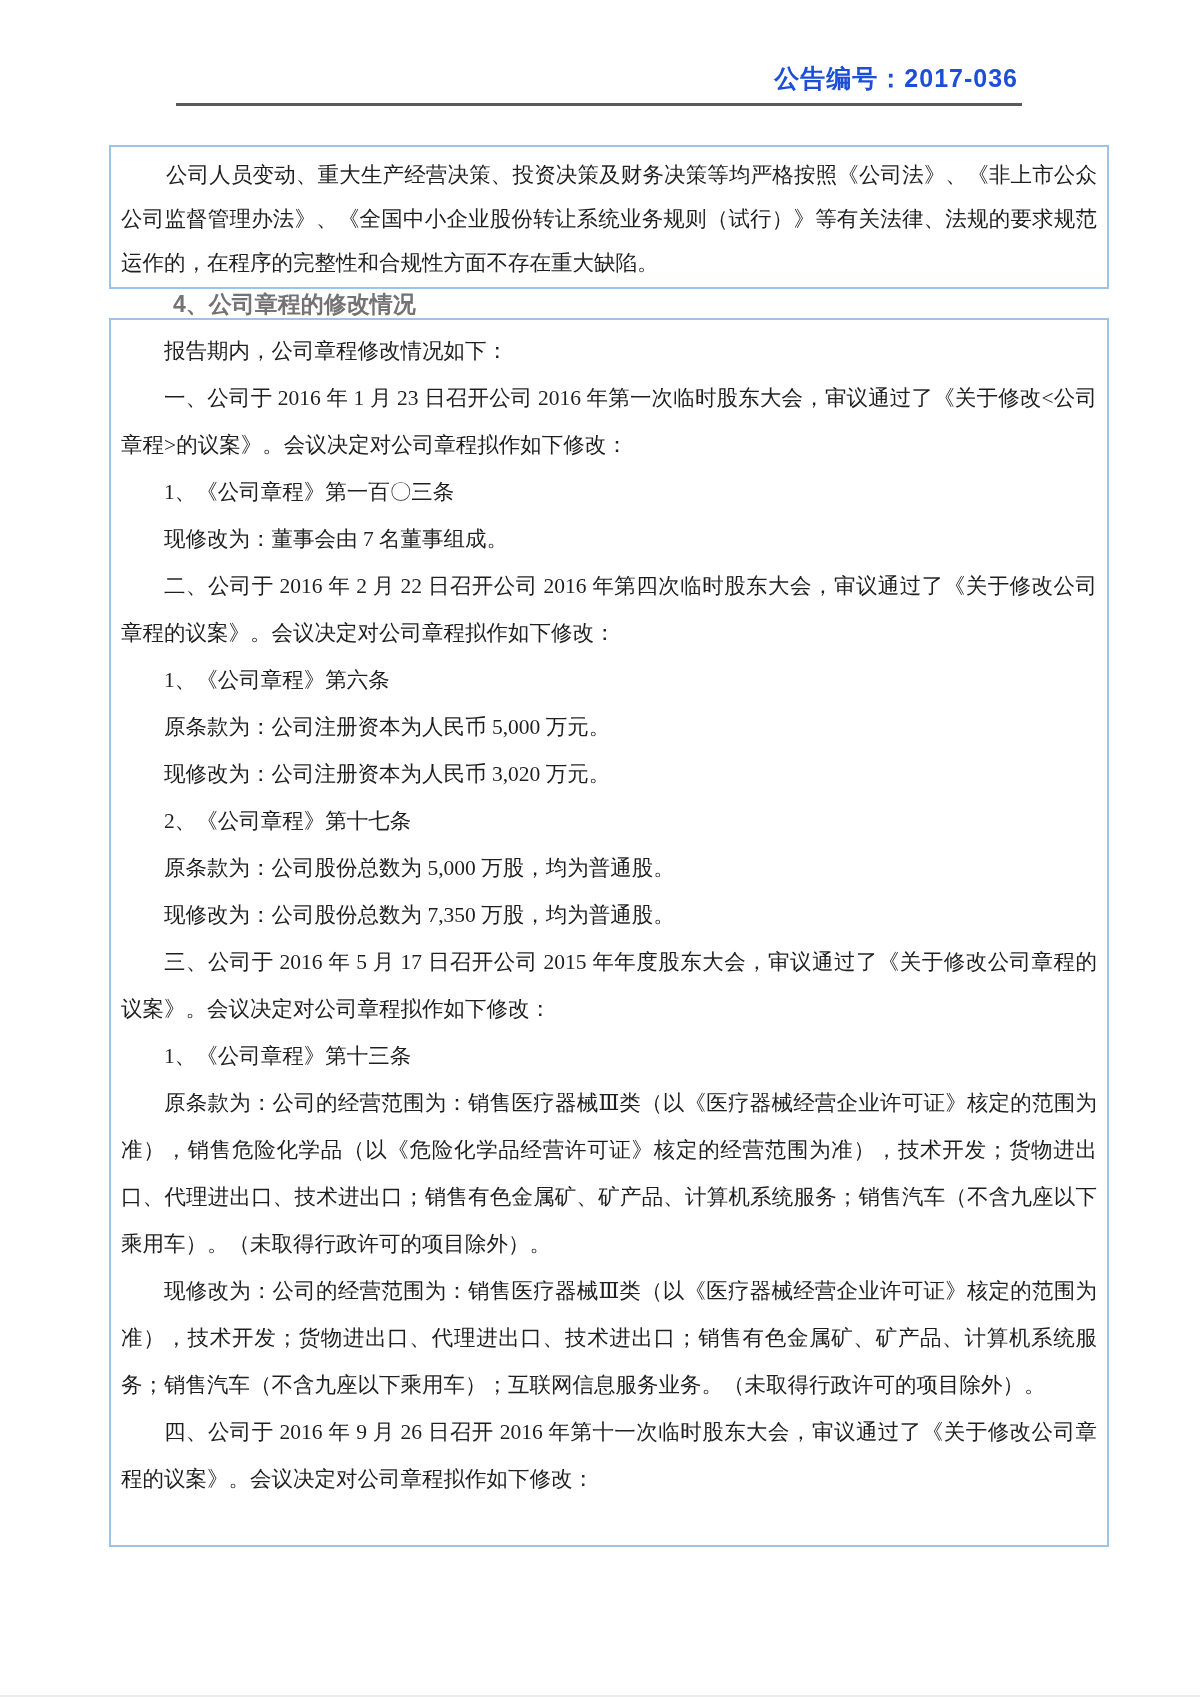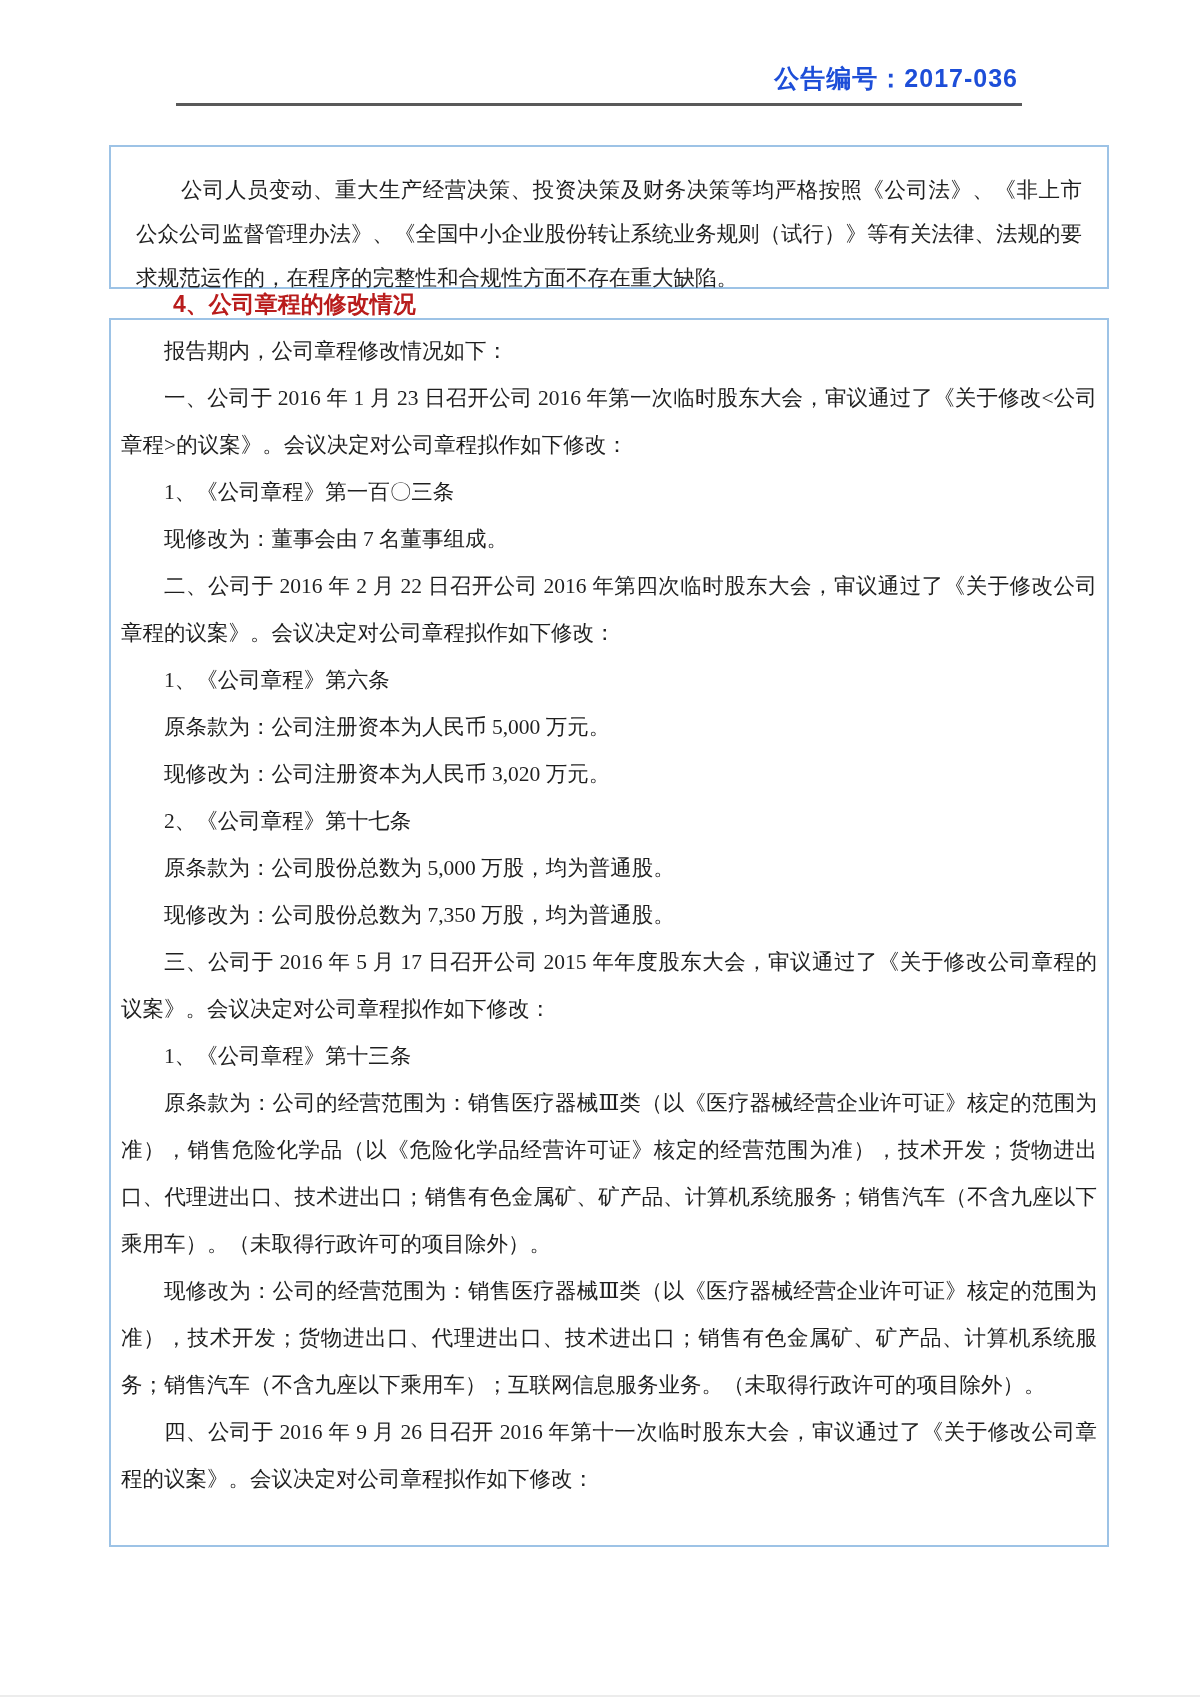--- a/index.html
+++ b/index.html
@@ -41,36 +41,36 @@
     width: 1000px;
     border: 2px solid #9dc3e6;
     background: #ffffff;
     box-sizing: border-box;
     padding: 6px 10px;
   }
 
   .intro-box { top: 145px; height: 144px; }
 
   .intro-box p {
-    margin: 15px;
+    margin: 0;
     font-size: 21.5px;
     line-height: 44px;
     text-indent: 45px;
     text-align: justify;
   }
 
   .section-heading {
     position: absolute;
     left: 173px;
     top: 290px;
     font-size: 23px;
     line-height: 28px;
     font-weight: bold;
     font-family: "Liberation Sans", "DejaVu Sans", sans-serif;
-    color: #b91c1c;
+    color: #737373;
     white-space: nowrap;
   }
 
   .content-box { top: 318px; min-height: 1229px; padding: 8px 10px 9px; }
 
   .content-box p {
     margin: 0;
     font-size: 21.5px;
     line-height: 47px;
     text-indent: 43px;

